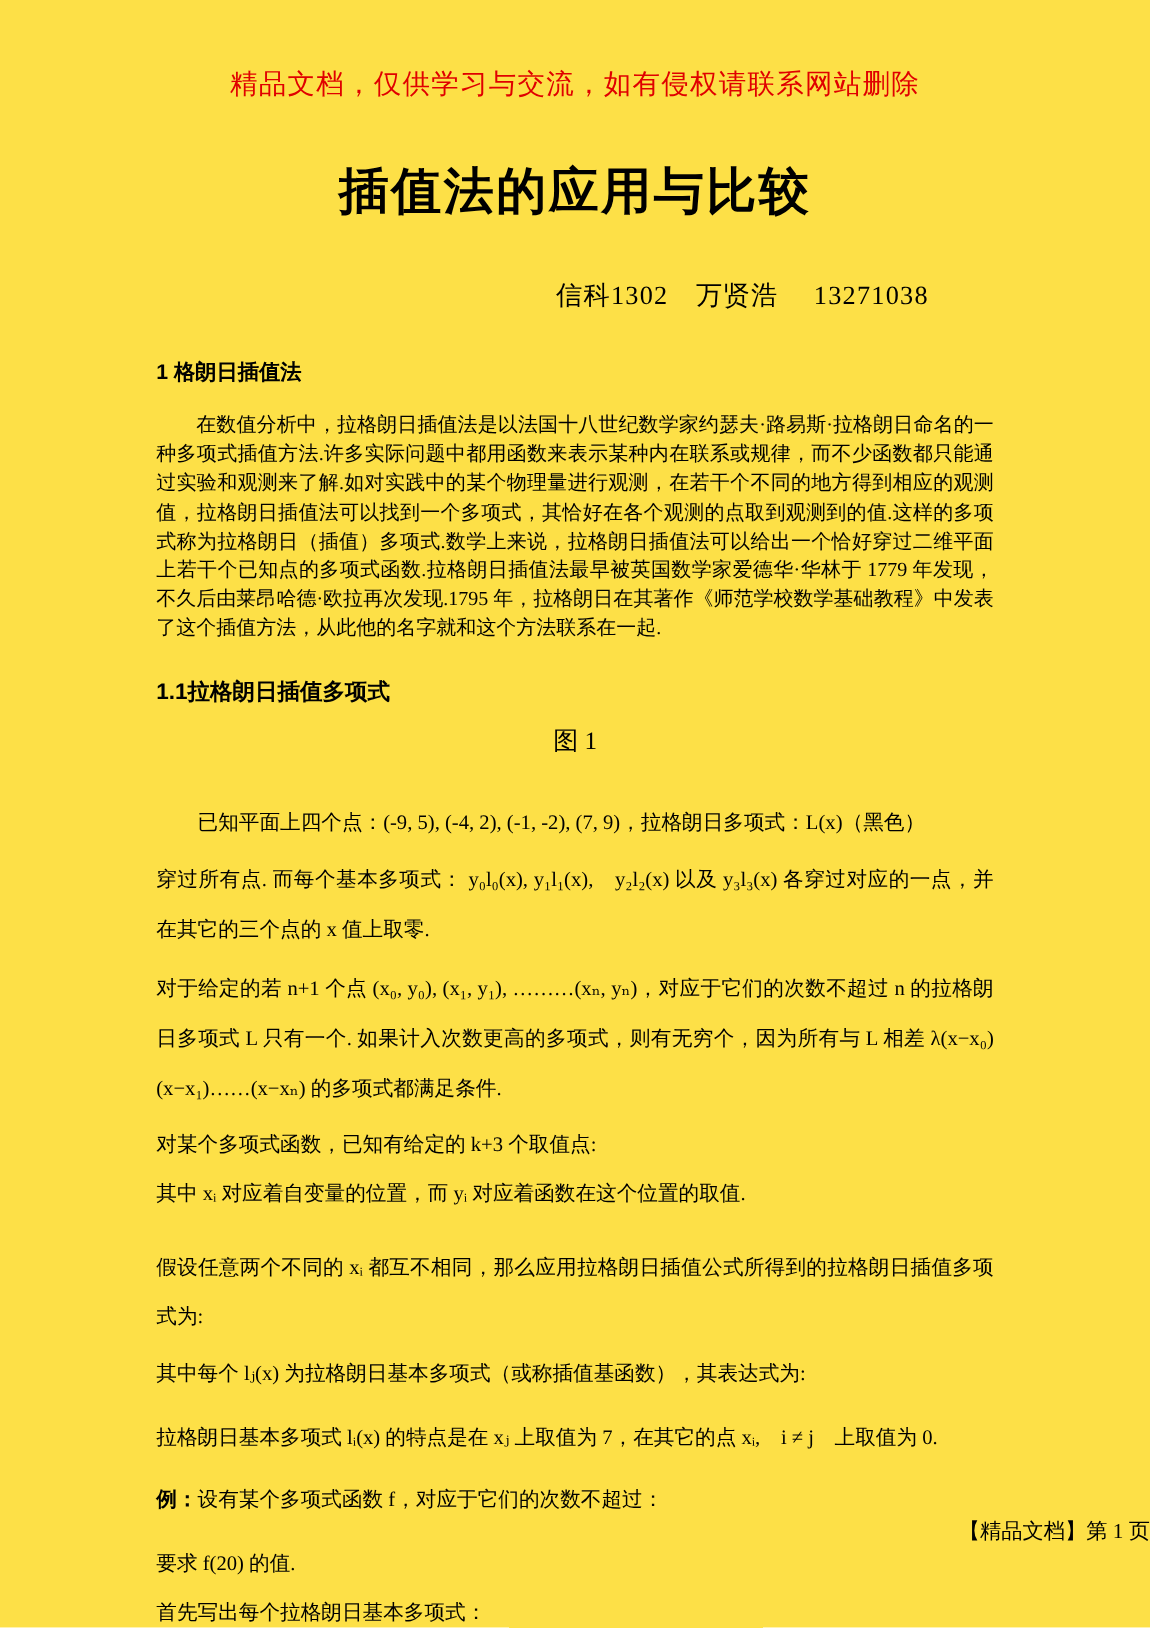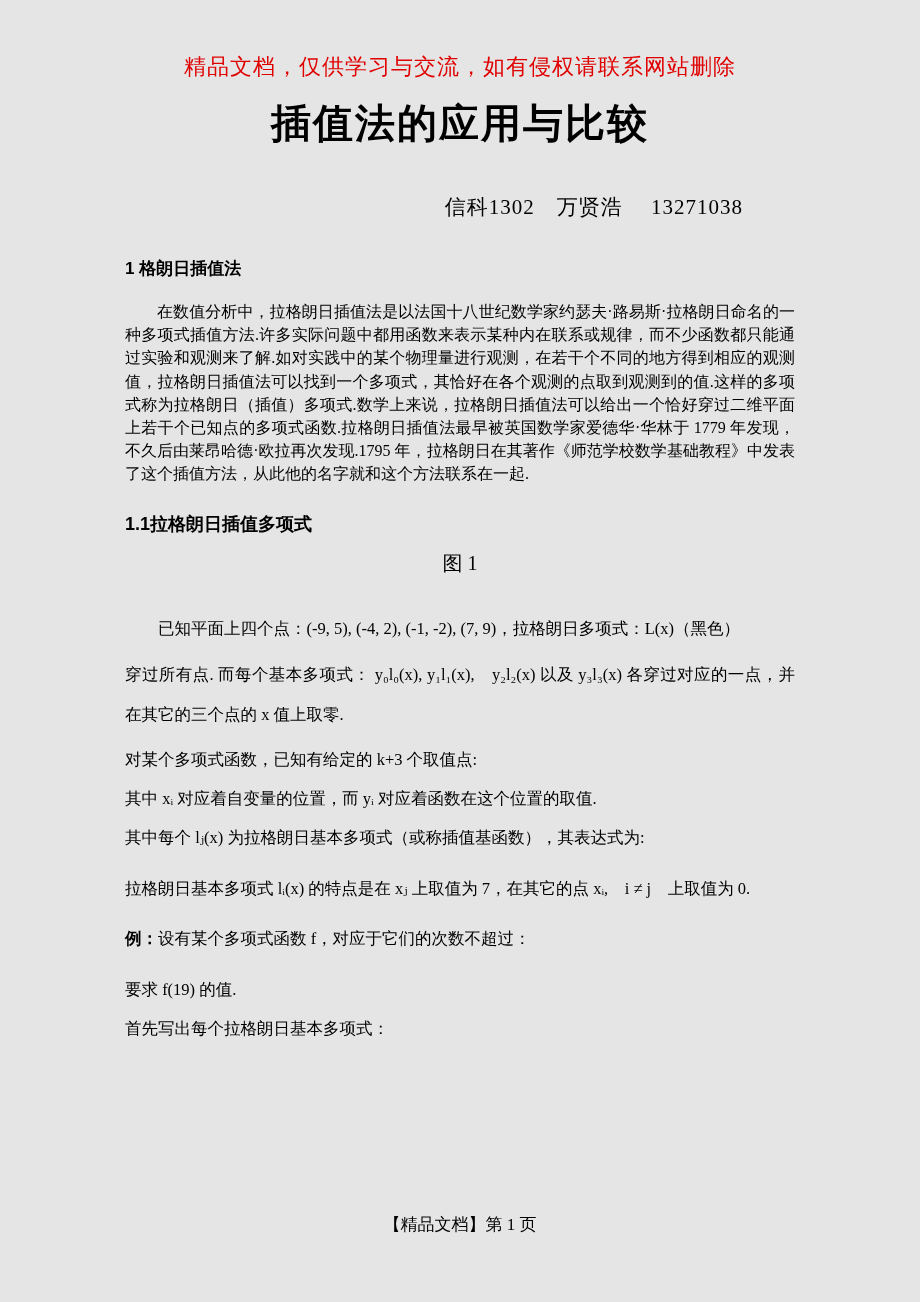--- a/index.html
+++ b/index.html
@@ -5,36 +5,36 @@
   html, body {
     margin: 0;
     padding: 0;
     background: #ffffff;
   }
   .page {
     position: relative;
     width: 920px;
     height: 1302px;
     margin: 0 auto;
-    background: #e5e5e5;
+    background: #fde047;
     box-sizing: border-box;
     padding: 52px 125px 0 125px;
     color: #000000;
     font-family: "Liberation Serif", "DejaVu Serif", serif;
     overflow: hidden;
   }
   .notice {
     text-align: center;
     color: #e00000;
     font-size: 22px;
     letter-spacing: 1px;
     font-family: "Liberation Serif", "DejaVu Serif", serif;
   }
   .title {
-    margin: 14px 0 0 0;
+    margin: 43px 0 0 0;
     text-align: center;
     font-size: 40px;
     font-weight: bold;
     letter-spacing: 2px;
     font-family: "Liberation Sans", "DejaVu Sans", sans-serif;
   }
   .author {
     margin-top: 42px;
     text-align: right;
     padding-right: 52px;
@@ -74,21 +74,21 @@
   .mpara.indent { text-indent: 2em; margin-top: 40px; }
   .mpara.tall { line-height: 2.4; }
   .mpara.gap  { margin-top: 26px; }
   .mpara.gap-sm { margin-top: 14px; }
   .bold { font-weight: bold; }
   .footer {
     position: absolute;
     left: 0;
     right: 0;
     bottom: 66px;
-    text-align: center;
+    text-align: right;
     font-size: 17px;
   }
 </style>
 </head>
 <body>
 
 <div class="page">
 
   <div class="notice">精品文档，仅供学习与交流，如有侵权请联系网站删除</div>
 
@@ -101,33 +101,35 @@
   <p class="body-para">在数值分析中，拉格朗日插值法是以法国十八世纪数学家约瑟夫·路易斯·拉格朗日命名的一种多项式插值方法.许多实际问题中都用函数来表示某种内在联系或规律，而不少函数都只能通过实验和观测来了解.如对实践中的某个物理量进行观测，在若干个不同的地方得到相应的观测值，拉格朗日插值法可以找到一个多项式，其恰好在各个观测的点取到观测到的值.这样的多项式称为拉格朗日（插值）多项式.数学上来说，拉格朗日插值法可以给出一个恰好穿过二维平面上若干个已知点的多项式函数.拉格朗日插值法最早被英国数学家爱德华·华林于 1779 年发现，不久后由莱昂哈德·欧拉再次发现.1795 年，拉格朗日在其著作《师范学校数学基础教程》中发表了这个插值方法，从此他的名字就和这个方法联系在一起.</p>
 
   <h2 class="h-sub">1.1拉格朗日插值多项式</h2>
 
   <div class="fig-caption">图 1</div>
 
   <p class="mpara indent">已知平面上四个点：(-9, 5), (-4, 2), (-1, -2), (7, 9)，拉格朗日多项式：L(x)（黑色）</p>
 
   <p class="mpara tall gap-sm">穿过所有点. 而每个基本多项式： y₀l₀(x), y₁l₁(x),　y₂l₂(x) 以及 y₃l₃(x) 各穿过对应的一点，并在其它的三个点的 x 值上取零.</p>
 
+  <p class="mpara tall">对于给定的若 n+1 个点 (x₀, y₀), (x₁, y₁), ………(xₙ, yₙ)，对应于它们的次数不超过 n 的拉格朗日多项式 L 只有一个. 如果计入次数更高的多项式，则有无穷个，因为所有与 L 相差 λ(x−x₀)(x−x₁)……(x−xₙ) 的多项式都满足条件.</p>
 
   <p class="mpara gap-sm">对某个多项式函数，已知有给定的 k+3 个取值点:</p>
 
   <p class="mpara gap-sm">其中 xᵢ 对应着自变量的位置，而 yᵢ 对应着函数在这个位置的取值.</p>
 
+  <p class="mpara tall gap">假设任意两个不同的 xᵢ 都互不相同，那么应用拉格朗日插值公式所得到的拉格朗日插值多项式为:</p>
 
   <p class="mpara gap-sm">其中每个 lⱼ(x) 为拉格朗日基本多项式（或称插值基函数），其表达式为:</p>
 
   <p class="mpara gap">拉格朗日基本多项式 lᵢ(x) 的特点是在 xⱼ 上取值为 7，在其它的点 xᵢ,　i ≠ j　上取值为 0.</p>
 
   <p class="mpara gap">
     <span class="bold">例：</span><span>设有某个多项式函数 f，对应于它们的次数不超过：</span>
   </p>
 
-  <p class="mpara gap">要求 f(19) 的值.</p>
+  <p class="mpara gap">要求 f(20) 的值.</p>
 
   <p class="mpara gap-sm">首先写出每个拉格朗日基本多项式：</p>
 
   <div class="footer">【精品文档】第 1 页</div>
 
 </div>
 
 </body></html>

